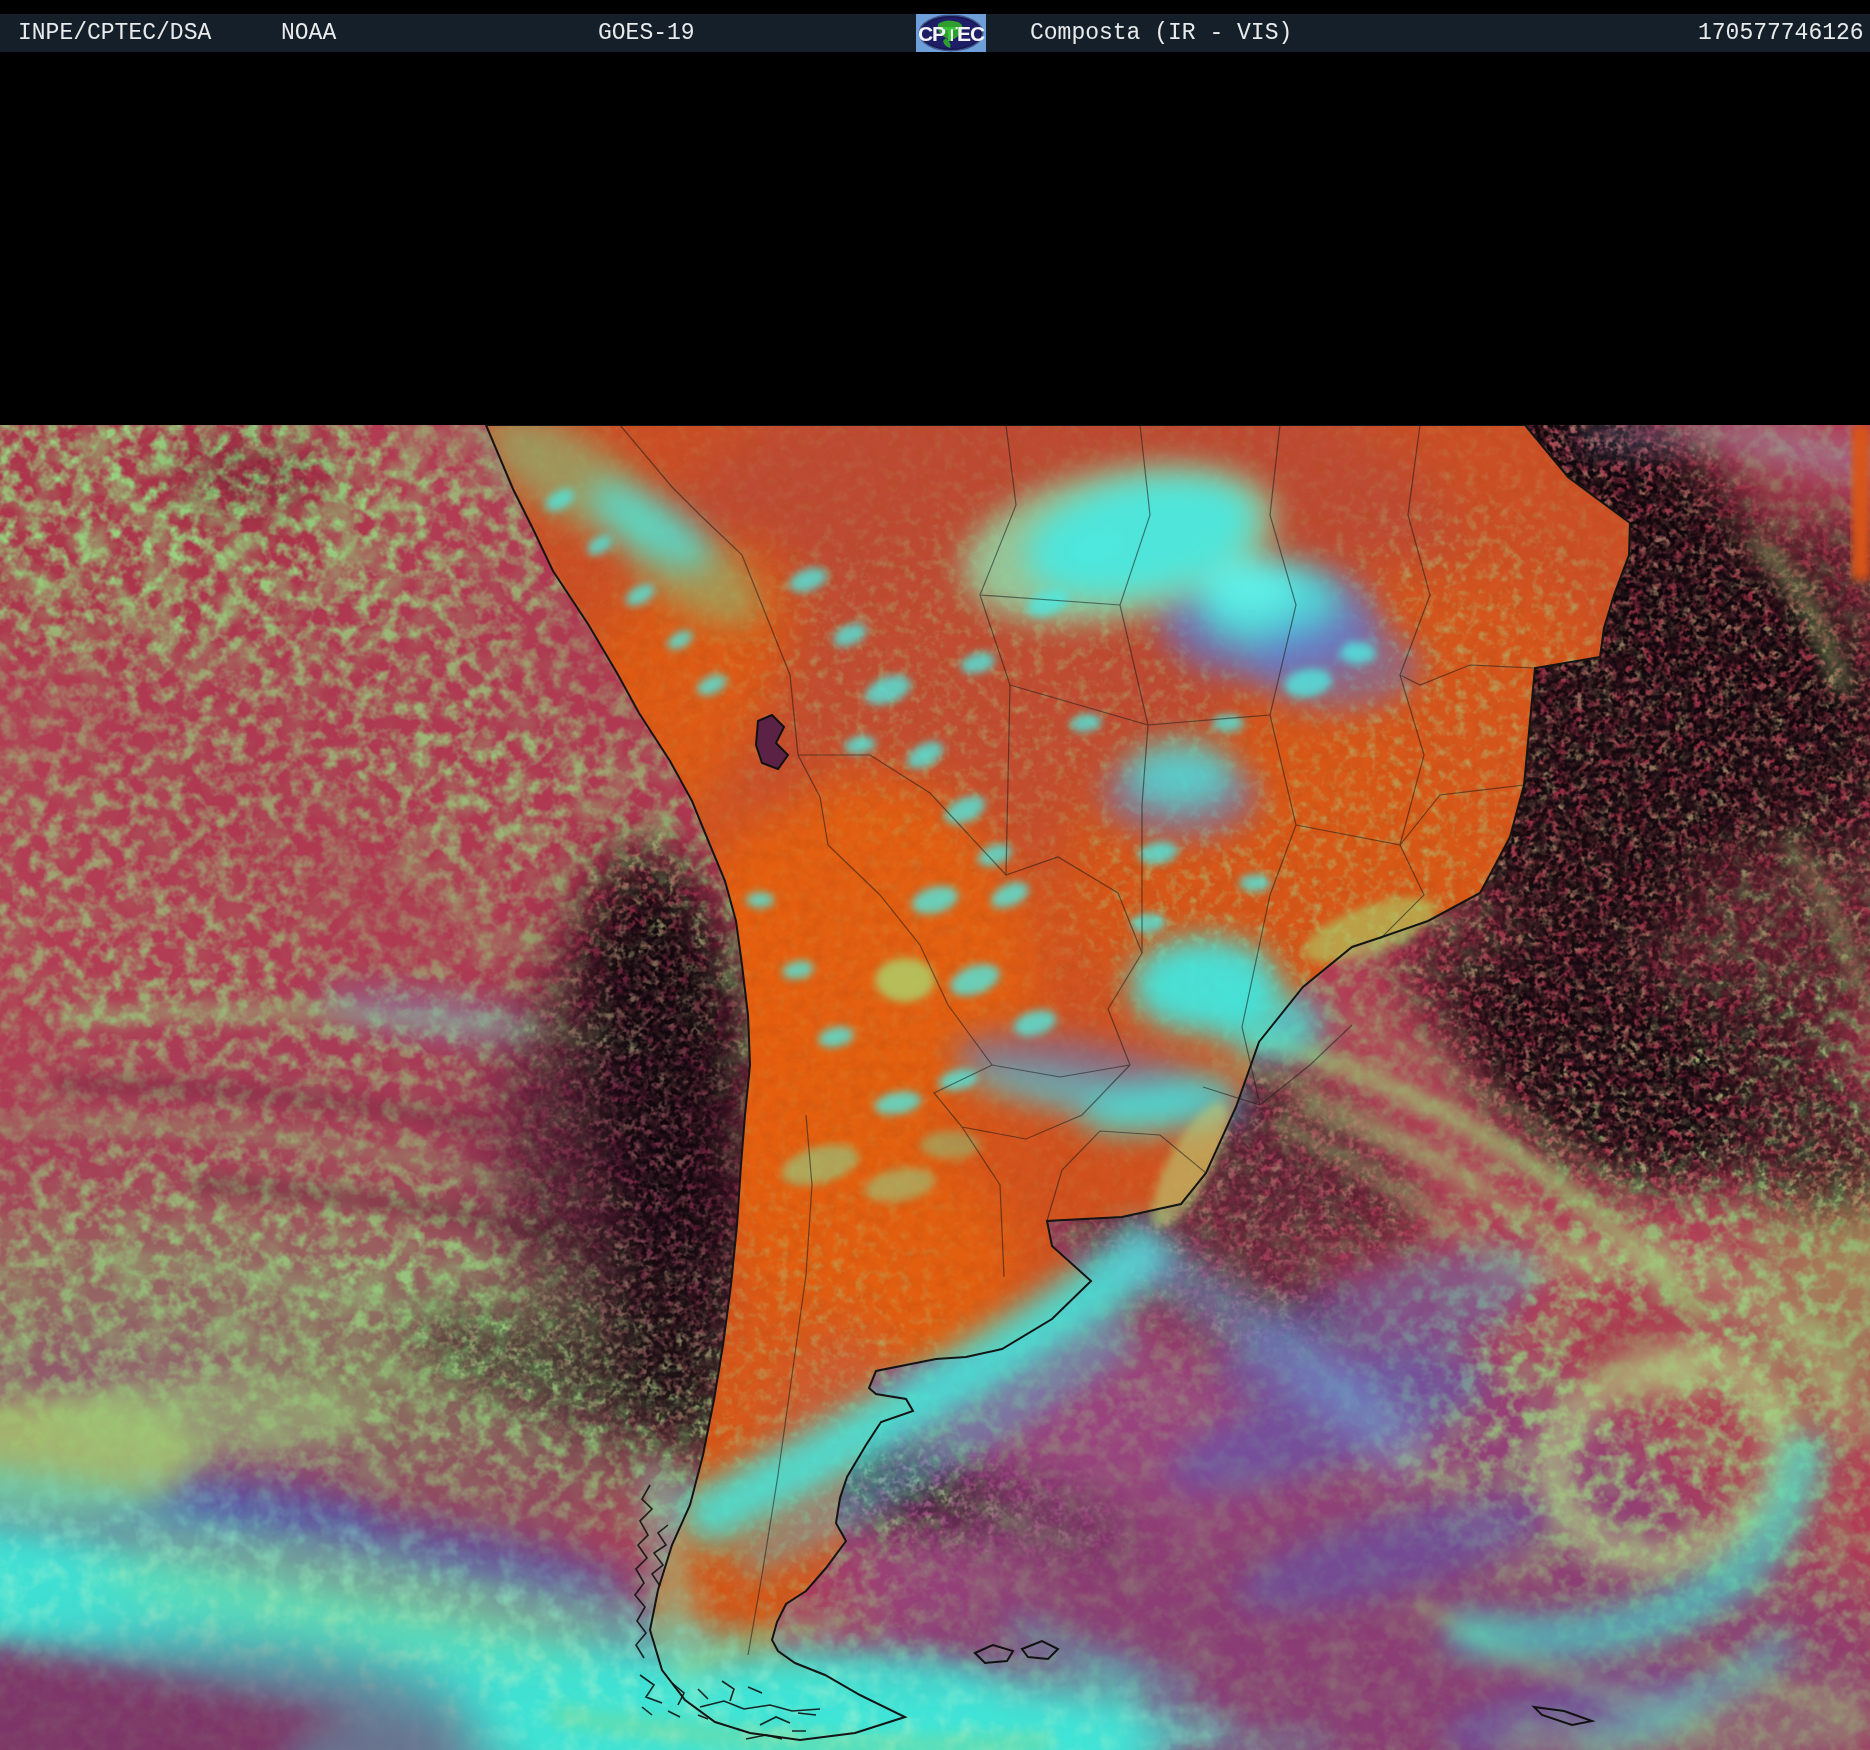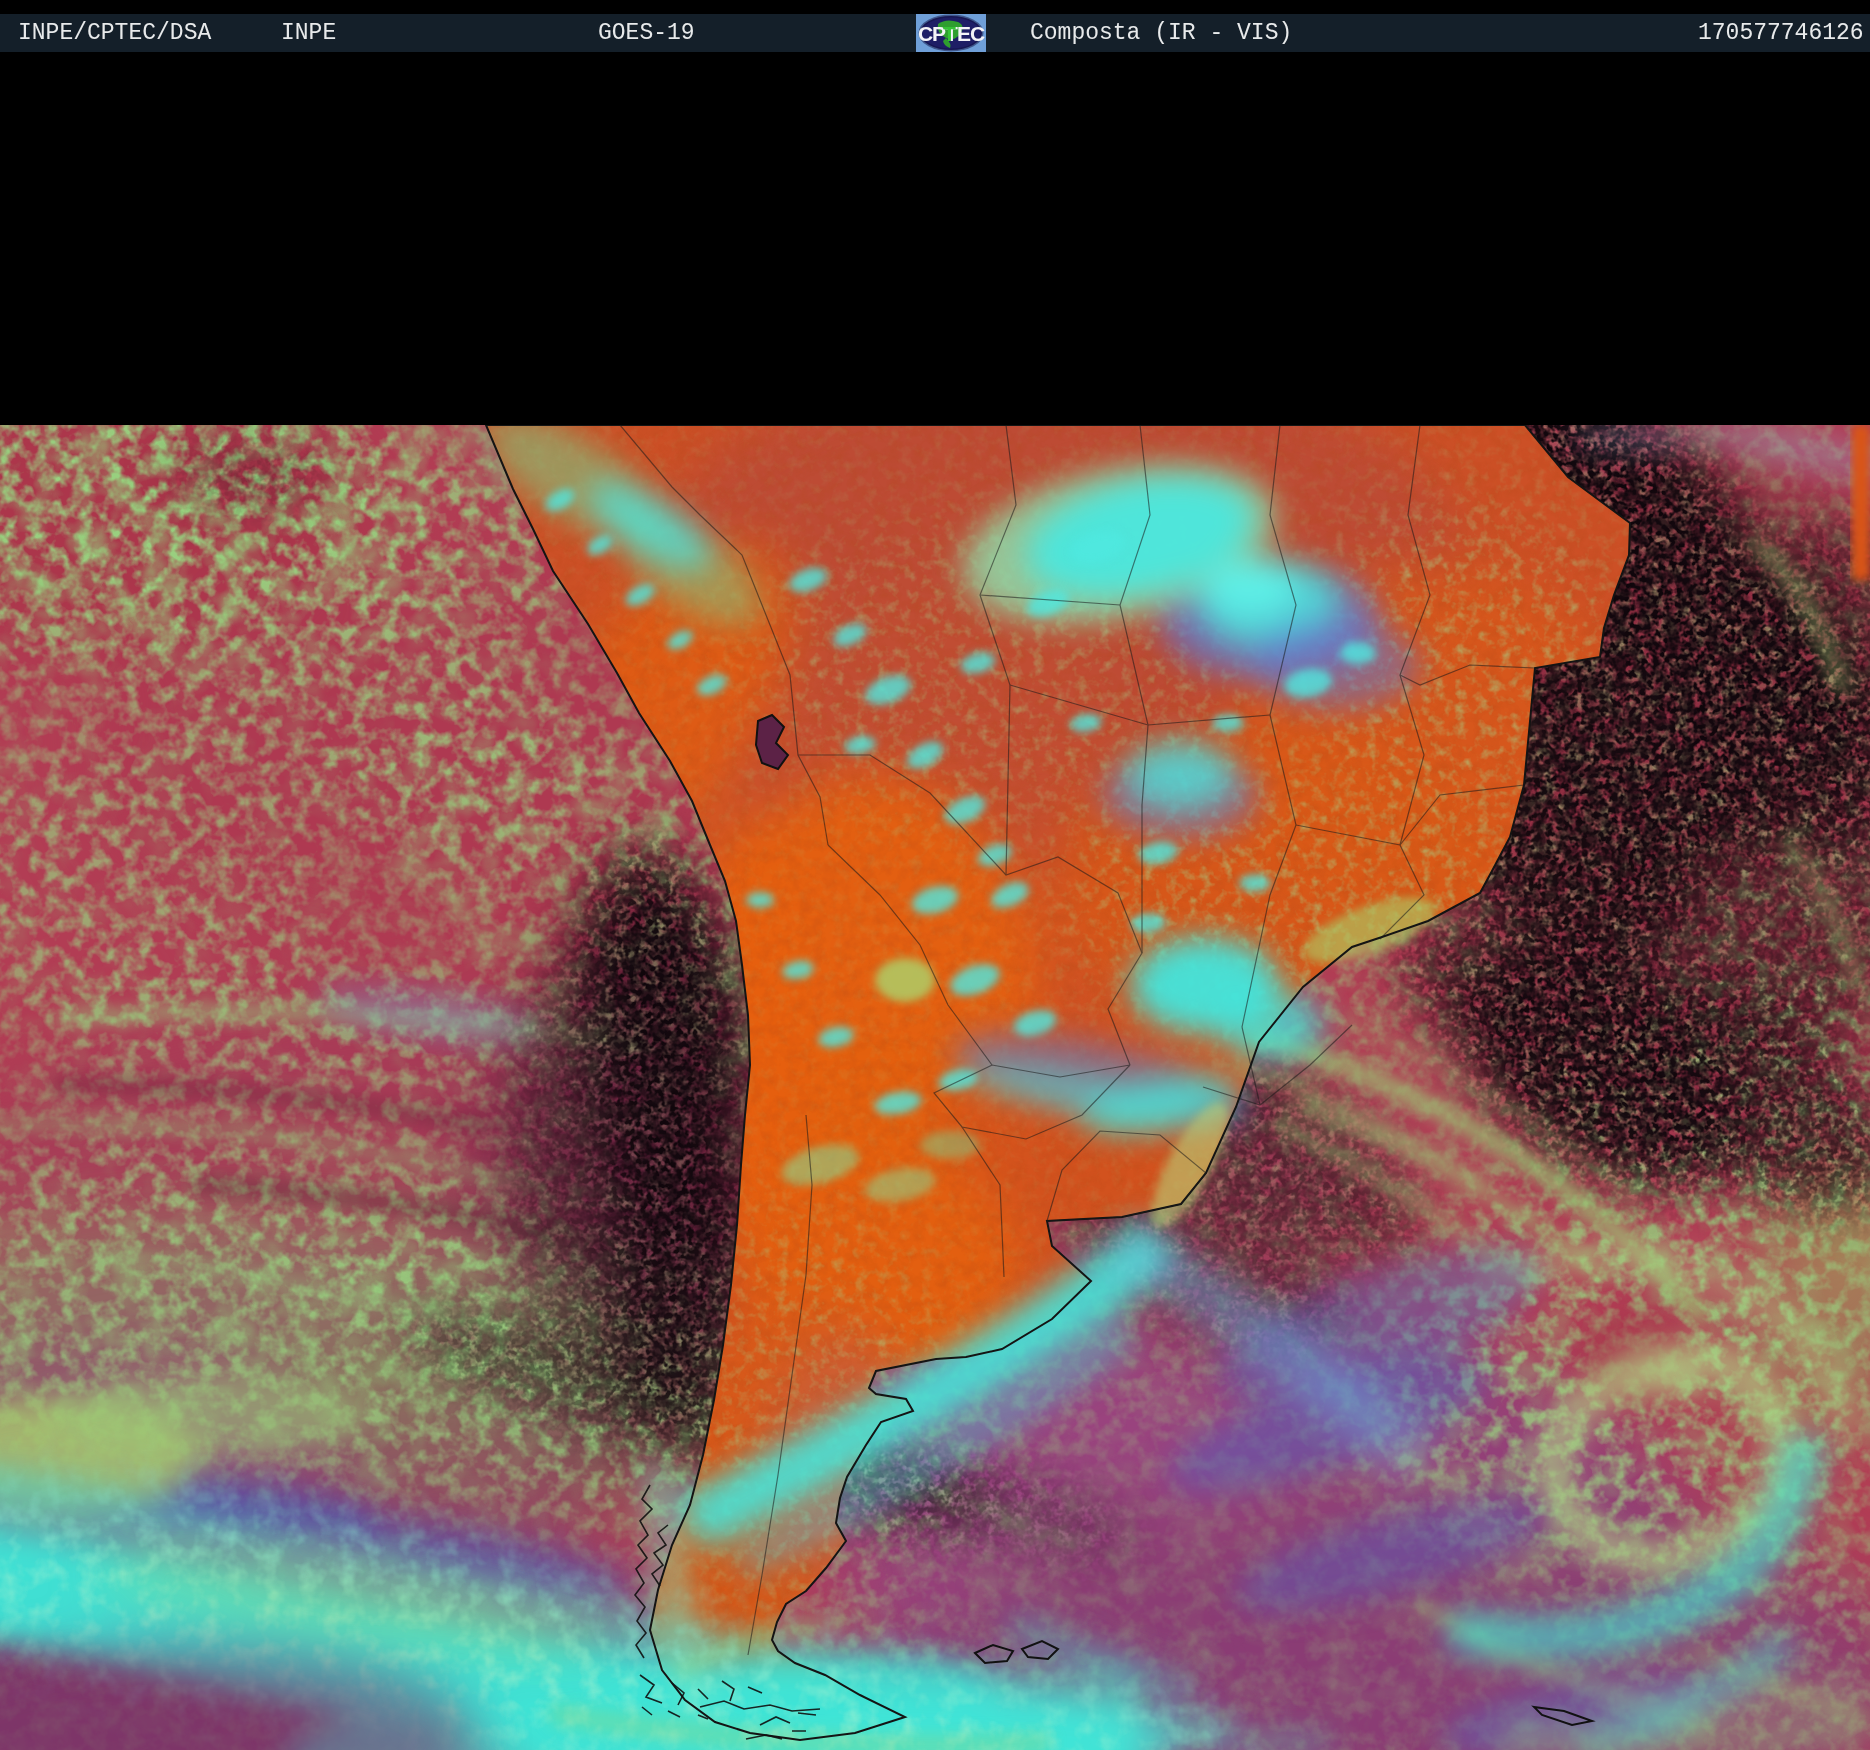--- a/index.html
+++ b/index.html
@@ -6,21 +6,21 @@
 #hdr{position:absolute;top:0;left:0;width:1870px;height:38px;background:#141f29;margin-top:14px;}
 #hdr span{position:absolute;top:0;height:38px;line-height:38px;color:#e8eaeb;font-family:"Liberation Mono",monospace;font-size:23px;white-space:pre;}
 #logo{position:absolute;left:916px;top:0;}
 #sat{position:absolute;left:0;top:425px;}
 </style></head>
 <body>
 <div id="page">
 
 <div id="hdr">
 <span style="left:18px">INPE/CPTEC/DSA</span>
-<span style="left:281px">INPE</span>
+<span style="left:281px">NOAA</span>
 <span style="left:598px">GOES-19</span>
 <span style="left:1030px">Composta (IR - VIS)</span>
 <span style="left:1698px">170577746126</span>
 <svg id="logo" width="70" height="38" viewBox="0 0 70 38">
  <rect width="70" height="38" fill="#6f9fd8"></rect>
  <ellipse cx="35" cy="19" rx="31" ry="17" fill="#1e1e66"></ellipse>
  <ellipse cx="35" cy="19" rx="31" ry="17" fill="none" stroke="#101040" stroke-width="3" opacity="0.5"></ellipse>
  <path d="M22 10 Q30 4 42 8 Q50 12 44 20 Q38 28 30 24 Q20 19 22 10Z" fill="#2f9e2f"></path>
  <path d="M30 24 Q36 30 34 34 Q28 32 27 27Z" fill="#2f9e2f"></path>
  <text x="35" y="27" font-family="Liberation Sans, sans-serif" font-size="21" font-weight="bold" fill="#f4f4f8" text-anchor="middle" letter-spacing="-1">CPTEC</text>

